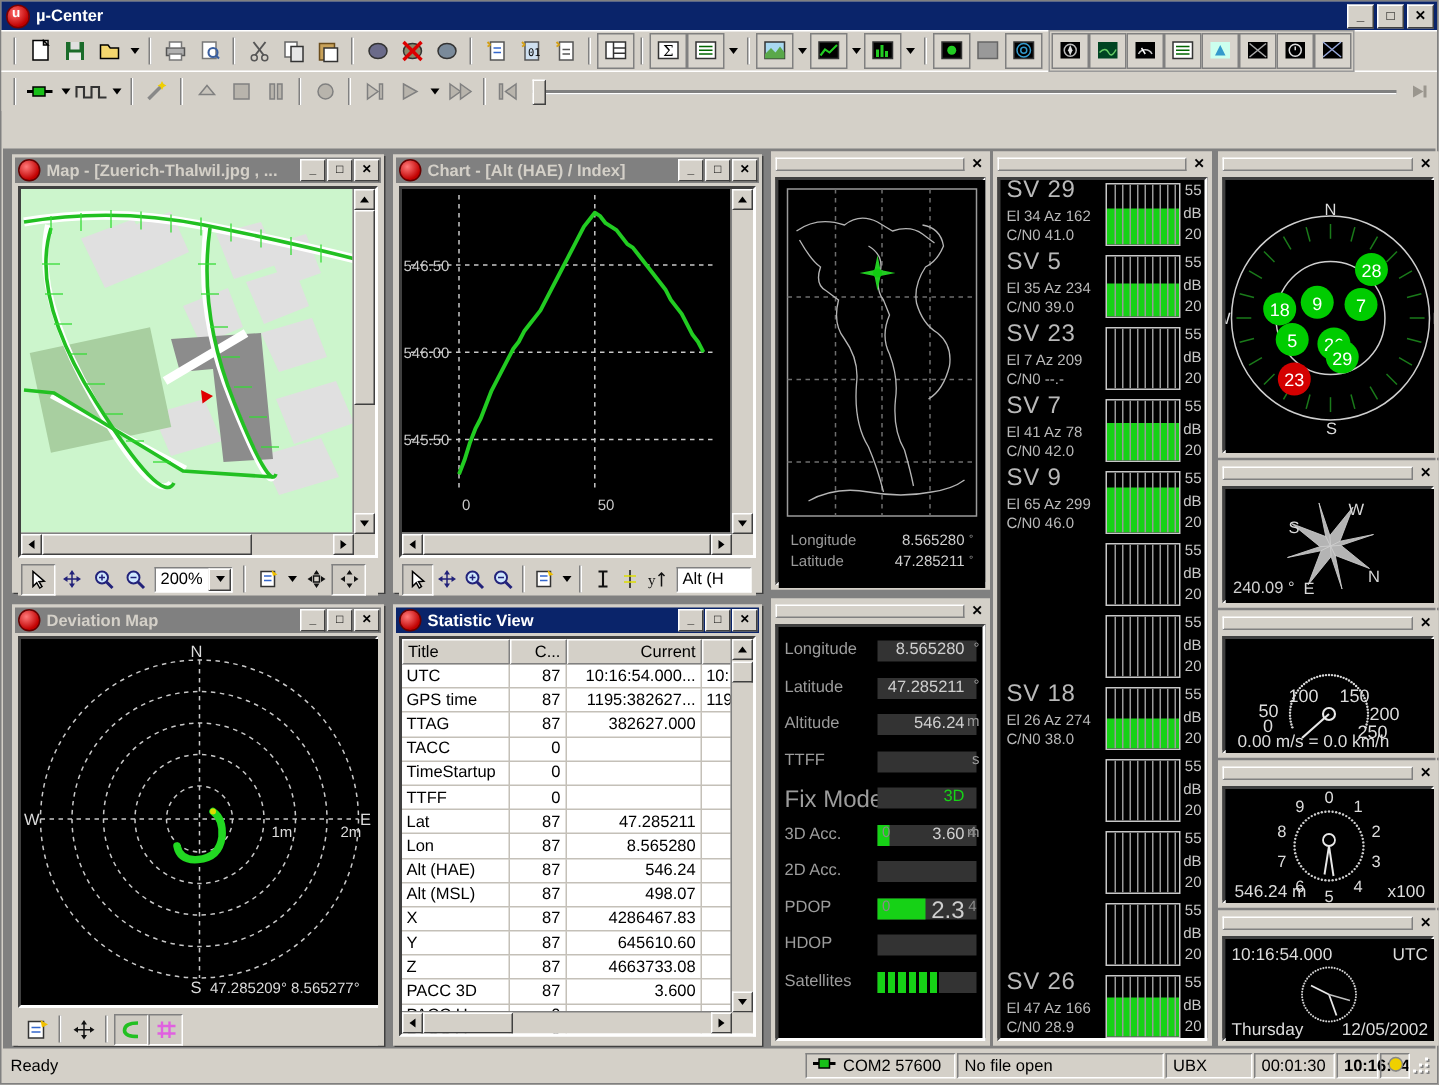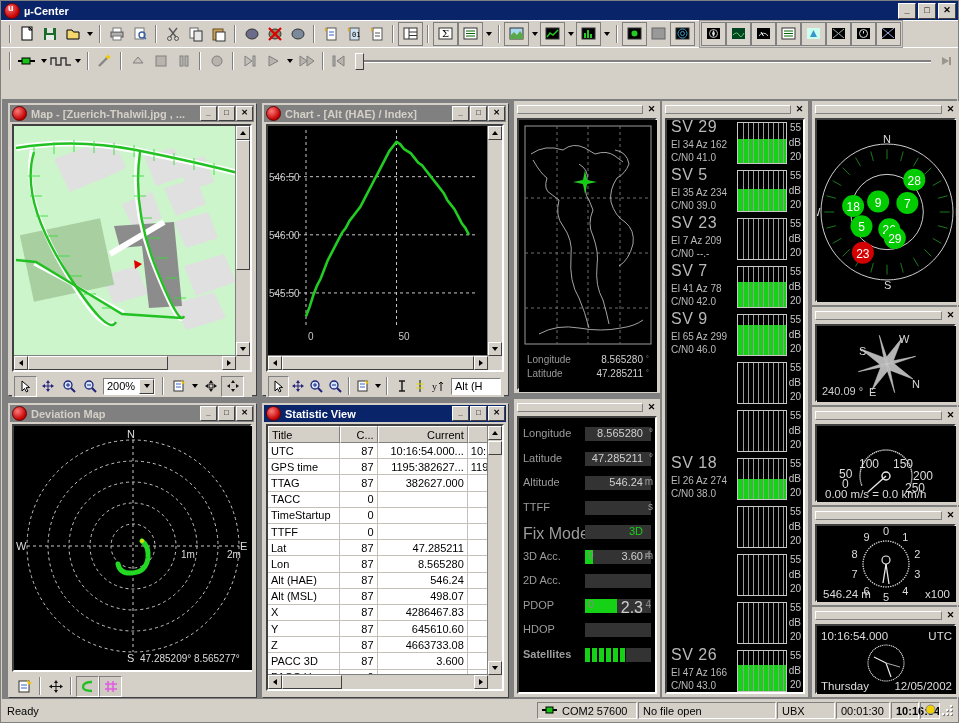--- a/index.html
+++ b/index.html
@@ -1014,21 +1014,21 @@
               <div style="position: absolute; right: 2px; top: 3px; font-size: 10px; color: rgb(156, 156, 156);"></div>
               <div style="position: absolute; left: 69px; top: 3px; font-size: 10px; color: rgb(138, 138, 138);">0</div>
               <div style="position: absolute; right: 4px; top: 3px; font-size: 10px; color: rgb(138, 138, 138);">4</div>
             </div>
             <div style="position: relative; height: 24.5px;">
               <div style="position: absolute; left: 4px; top: 3px; font-size: 11px; color: rgb(156, 156, 156);">HDOP</div>
               <div style="position: absolute; left: 66px; right: 4px; top: 3px; height: 14px; background: rgb(51, 51, 51);"></div>
               <div style="position: absolute; right: 12px; top: 3px; font-size: 11px; color: rgb(207, 207, 207);"></div>
               <div style="position: absolute; right: 2px; top: 3px; font-size: 10px; color: rgb(156, 156, 156);"></div>
             </div>
-            <div style="position: relative; height: 24.5px; font-weight: bold;">
+            <div style="position: relative; height: 24.5px;">
               <div style="position: absolute; left: 4px; top: 3px; font-size: 11px; color: rgb(156, 156, 156);">Satellites</div>
               <div style="position: absolute; left: 66px; right: 4px; top: 3px; height: 14px; background: rgb(51, 51, 51);">
                 <div style="position: absolute; left: 0px; top: 0px; bottom: 0px; width: 62%; background: repeating-linear-gradient(to right, rgb(22, 210, 22) 0px, rgb(22, 210, 22) 5px, rgb(0, 0, 0) 5px, rgb(0, 0, 0) 7px);"></div>
               </div>
               <div style="position: absolute; right: 12px; top: 3px; font-size: 11px; color: rgb(22, 210, 22);"></div>
               <div style="position: absolute; right: 2px; top: 3px; font-size: 10px; color: rgb(156, 156, 156);"></div>
             </div>
           </div>
       </div>
     </div>
@@ -1257,21 +1257,21 @@
                   <i style="left: 45px;"></i>
                 </div>
               </div>
               <div class="scale" style="top: 2px;">55</div>
               <div class="scale" style="top: 17px;">dB</div>
               <div class="scale" style="top: 31px;">20</div>
             </div>
             <div class="satrow">
               <div class="satname">SV 26</div>
               <div class="satline" style="top: 19px;">El 47 Az 166</div>
-              <div class="satline" style="top: 32px;">C/N0 43.0</div>
+              <div class="satline" style="top: 32px;">C/N0 28.9</div>
               <div class="bars" style="left: 70px; top: 2px; width: 50px; height: 42px;">
                 <div class="barfill" style="height: 66%;"></div>
                 <div class="bargrid">
                   <i style="left: 5px;"></i>
                   <i style="left: 10px;"></i>
                   <i style="left: 15px;"></i>
                   <i style="left: 20px;"></i>
                   <i style="left: 25px;"></i>
                   <i style="left: 30px;"></i>
                   <i style="left: 35px;"></i>

